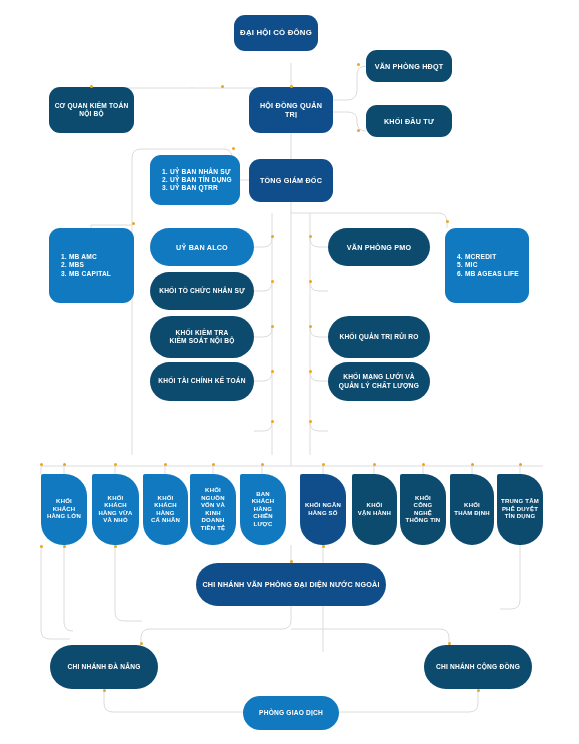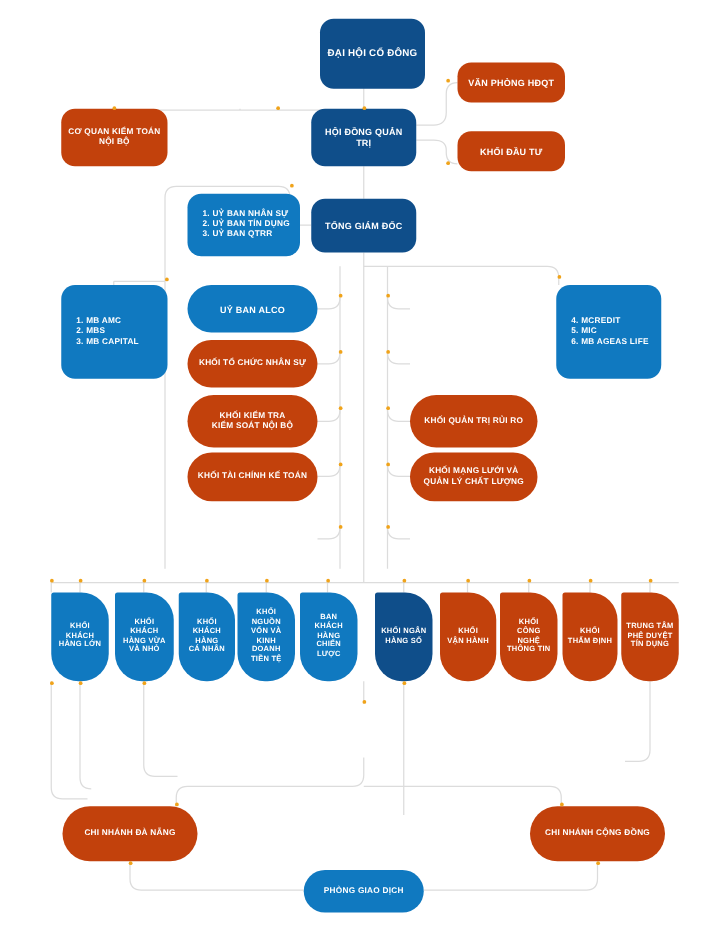--- a/index.html
+++ b/index.html
@@ -26,21 +26,21 @@
     font-weight:700;
     letter-spacing:.2px;
     text-transform:uppercase;
     line-height:1.25;
     padding:2px 4px;
     z-index:3;
   }
   .node.left-align{justify-content:flex-start;text-align:left;padding-left:12px;}
   .navy{background:#0f4e8a;}
   .mid{background:#1079c0;}
-  .cyan{background:#c2410c;}
+  .cyan{background:#0c4a6e;}
   .r-all{border-radius:11px;}
   .r-pill{border-radius:22px;}
   
   .r-unit{border-radius:2px 22px 22px 22px;}
   .dot{
     position:absolute;
     width:3px;height:3px;
     background:#f0a31a;
     border-radius:50%;
     z-index:4;
@@ -121,21 +121,21 @@
       <path d="M141,629 L141,629"></path>
 
       <path d="M104,689 L104,703 Q104,712 113,712 L243,712"></path>
 
       <path d="M478,689 L478,703 Q478,712 469,712 L339,712"></path>
 
       <path d="M520,545 L520,600 Q520,609 511,609 L500,609"></path>
     </g>
   </svg>
 
-  <div class="node navy r-all fs11" style="left:256px;top:15px;width:84px;height:56px;justify-content:center;">
+  <div class="node navy r-all fs11" style="left:234px;top:15px;width:84px;height:36px;justify-content:center;">
     <span class="multi">ĐẠI HỘI CỔ ĐÔNG</span>
   </div>
 
   <div class="node cyan r-all fs10" style="left:366px;top:50px;width:86px;height:32px;">
     <span class="multi">VĂN PHÒNG HĐQT</span>
   </div>
 
   <div class="node cyan r-all fs10" style="left:366px;top:105px;width:86px;height:32px;">
     <span class="multi">KHỐI ĐẦU TƯ</span>
   </div>
@@ -183,20 +183,23 @@
   <div class="node cyan r-pill fs9" style="left:150px;top:316px;width:104px;height:42px;">
     <span class="multi">KHỐI KIỂM TRA
 KIỂM SOÁT NỘI BỘ</span>
   </div>
 
   <div class="node cyan r-pill fs9" style="left:150px;top:362px;width:104px;height:39px;">
     <span class="multi">KHỐI TÀI CHÍNH KẾ TOÁN</span>
   </div>
 
 
+  <div class="node cyan r-pill fs10" style="left:328px;top:228px;width:102px;height:38px;">
+    <span class="multi">VĂN PHÒNG PMO</span>
+  </div>
 
 
   <div class="node cyan r-pill fs9" style="left:328px;top:316px;width:102px;height:42px;">
     <span class="multi">KHỐI QUẢN TRỊ RỦI RO</span>
   </div>
 
   <div class="node cyan r-pill fs9" style="left:328px;top:362px;width:102px;height:39px;">
     <span class="multi">KHỐI MẠNG LƯỚI VÀ
 QUẢN LÝ CHẤT LƯỢNG</span>
   </div>
@@ -245,20 +248,23 @@
         <span class="multi">KHỐI
 THẨM ĐỊNH</span>
       </div>
       <div class="node cyan r-unit fs8" style="left: 497px; top: 474px; width: 46px; height: 71px;">
         <span class="multi">TRUNG TÂM
 PHÊ DUYỆT
 TÍN DỤNG</span>
       </div>
     </div>
 
+  <div class="node navy r-pill fs10" style="left:196px;top:563px;width:190px;height:43px;">
+    <span class="multi">CHI NHÁNH VĂN PHÒNG ĐẠI DIỆN NƯỚC NGOÀI</span>
+  </div>
 
   <div class="node cyan r-pill fs9" style="left:50px;top:645px;width:108px;height:44px;">
     <span class="multi">CHI NHÁNH ĐÀ NẴNG</span>
   </div>
 
   <div class="node cyan r-pill fs9" style="left:424px;top:645px;width:108px;height:44px;">
     <span class="multi">CHI NHÁNH CỘNG ĐỒNG</span>
   </div>
 
   <div class="node mid r-pill fs9" style="left:243px;top:696px;width:96px;height:34px;">

